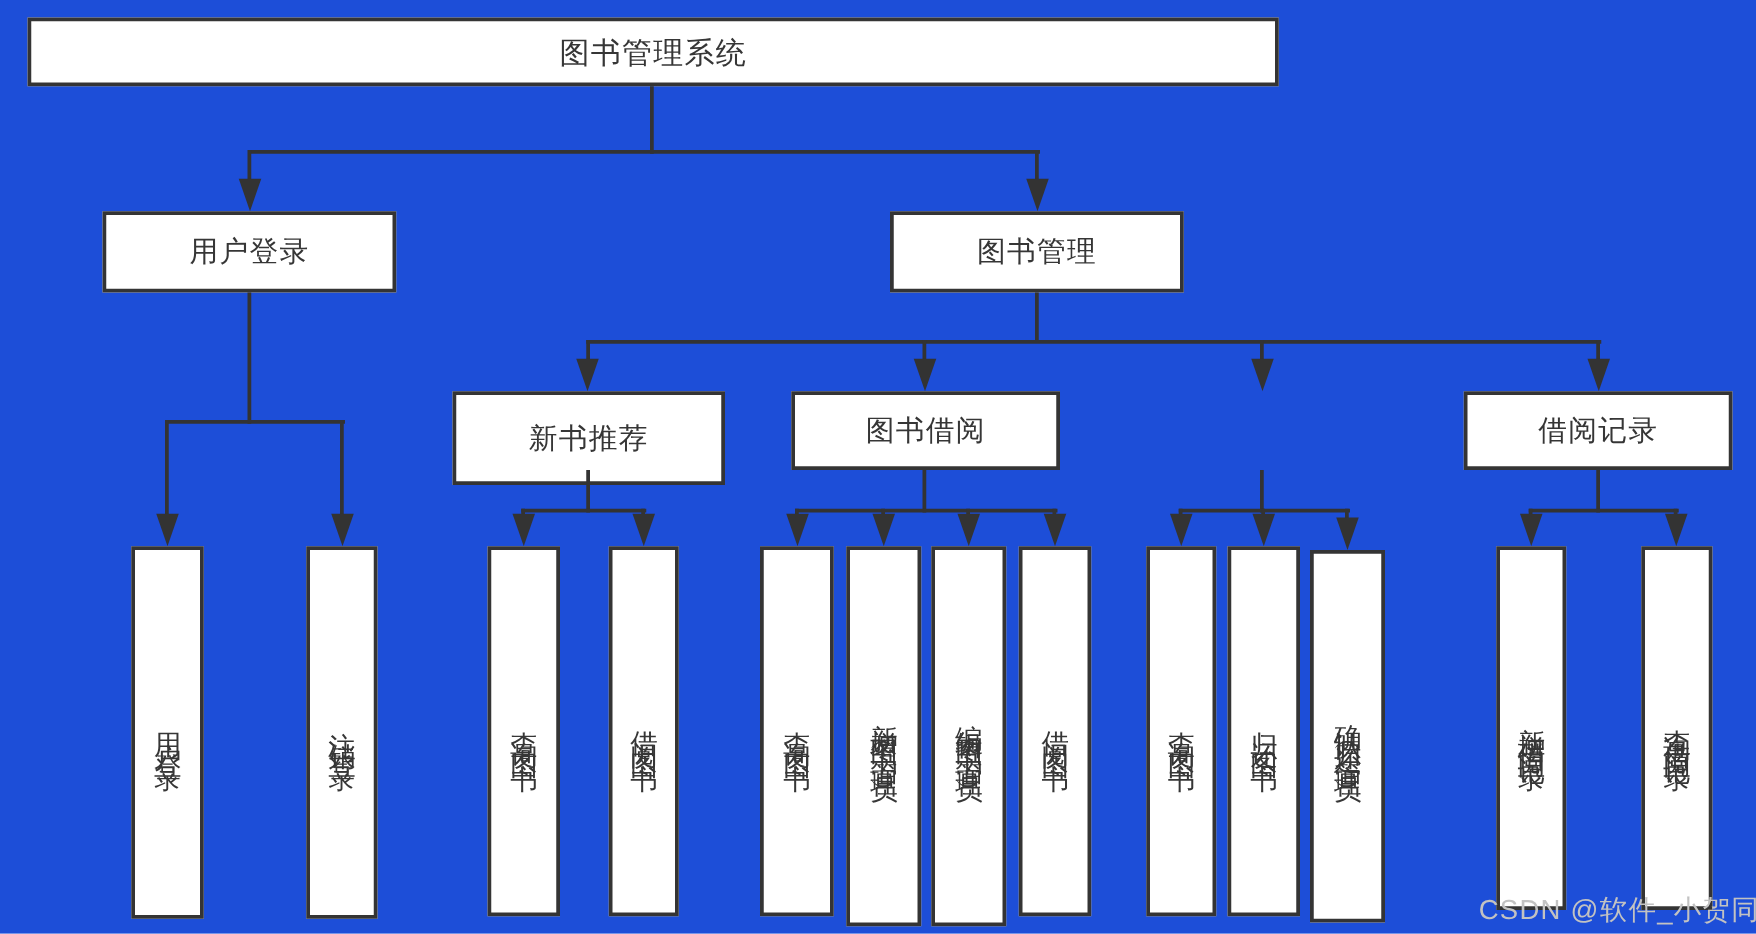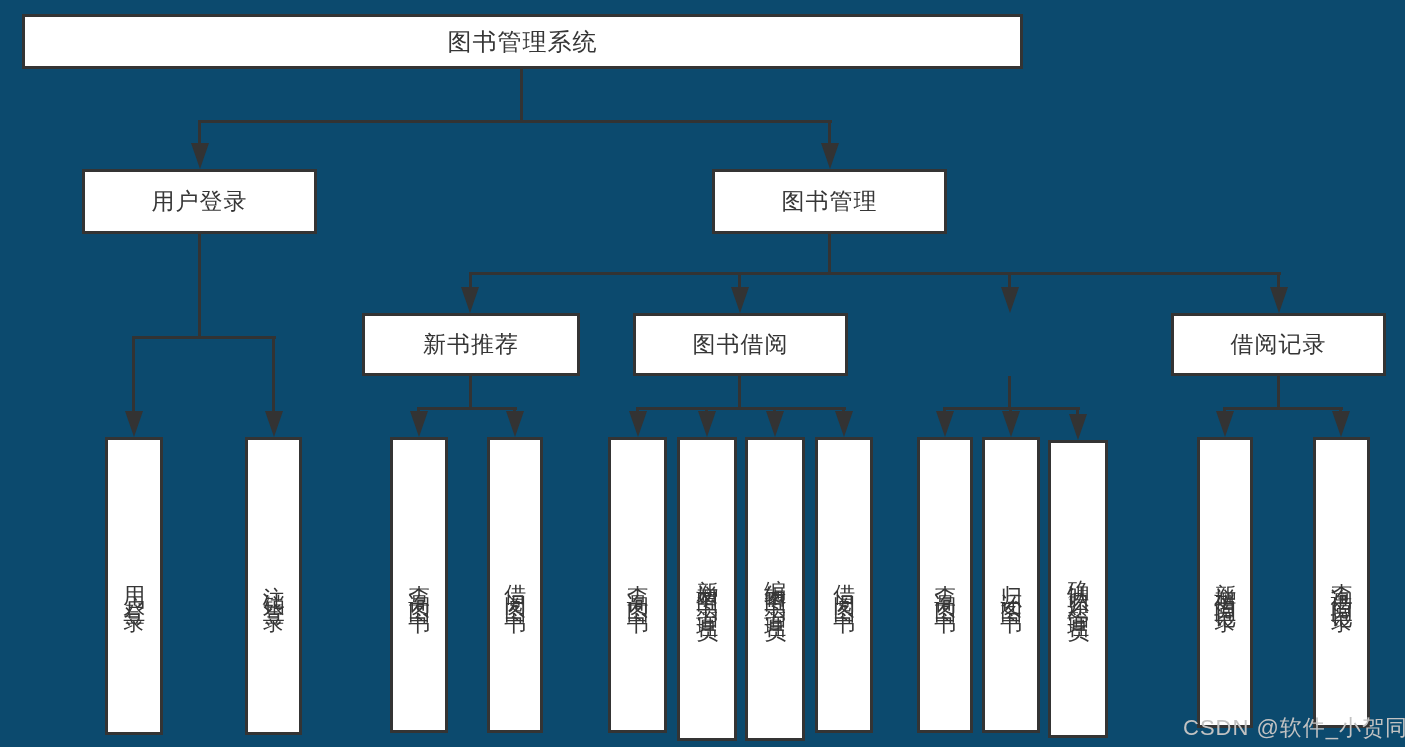--- a/index.html
+++ b/index.html
@@ -1,17 +1,17 @@
 <!DOCTYPE html>
 <html><head>
 <meta charset="utf-8">
 <style>
   html,body{margin:0;padding:0;background:#ffffff;}
   .canvas{
-    position:relative;width:1405px;height:747px;background:#0c4a6e;
+    position:relative;width:1405px;height:747px;background:#1d4ed8;
     font-family:"Liberation Sans","DejaVu Sans",sans-serif;color:#333333;overflow:hidden;
   }
   .box{
     position:absolute;box-sizing:border-box;border:3px solid #343434;background:#ffffff;
     display:flex;align-items:center;justify-content:center;
     font-size:23px;letter-spacing:1px;color:#363636;
   }
   .root-box{font-size:24px;}
   .vbox{padding:4px 0;}
   .vtext{
@@ -66,21 +66,21 @@
   <div class="h" style="left:469px;top:272px;width:812px;"></div>
   <div class="v" style="left:469px;top:272px;height:20px;"></div>
   <div class="ah" style="left:461px;top:287px;"></div>
   <div class="v" style="left:738px;top:272px;height:20px;"></div>
   <div class="ah" style="left:731px;top:287px;"></div>
   <div class="v" style="left:1008px;top:272px;height:20px;"></div>
   <div class="ah" style="left:1001px;top:287px;"></div>
   <div class="v" style="left:1277px;top:272px;height:20px;"></div>
   <div class="ah" style="left:1270px;top:287px;"></div>
 
-  <div class="box" style="left:362px;top:313px;width:218px;height:63px;">
+  <div class="box" style="left:362px;top:313px;width:218px;height:75px;">
     <span>新书推荐</span>
   </div>
   <div class="box" style="left:633px;top:313px;width:215px;height:63px;">
     <span>图书借阅</span>
   </div>
   <div class="box" style="left:1171px;top:313px;width:215px;height:63px;align-items:center;">
     <span>借阅记录</span>
   </div>
 
   <div class="v" style="left:469px;top:376px;height:34px;"></div>

